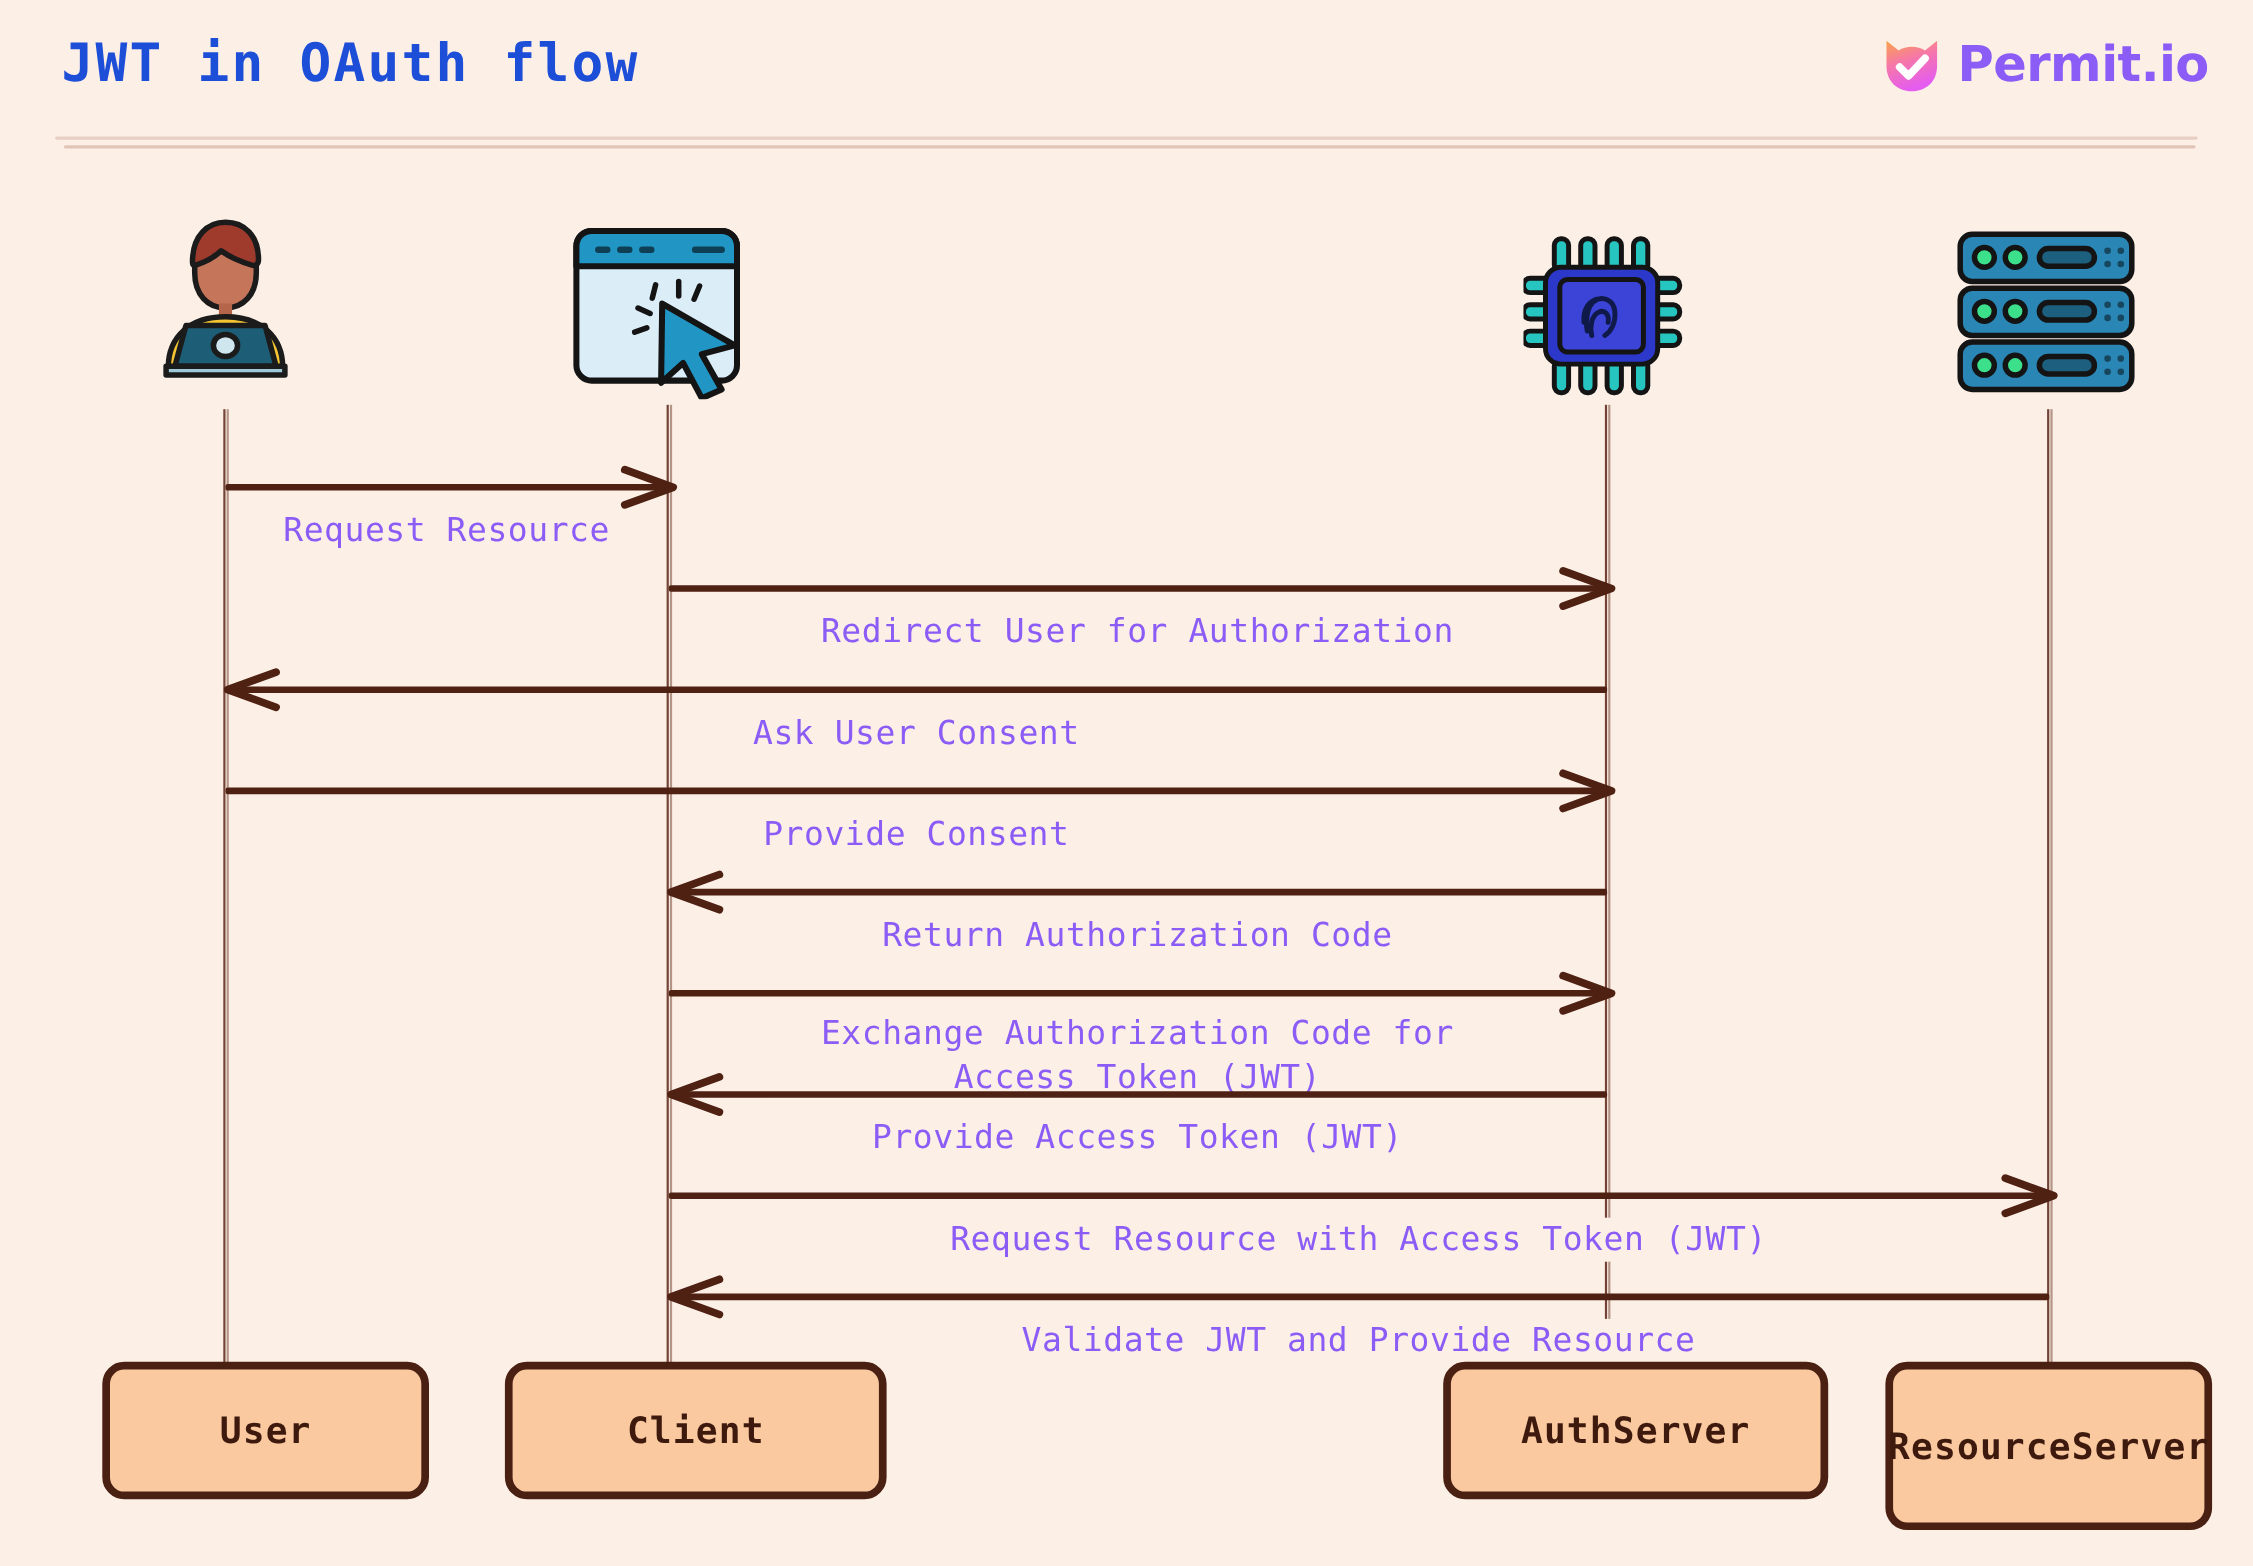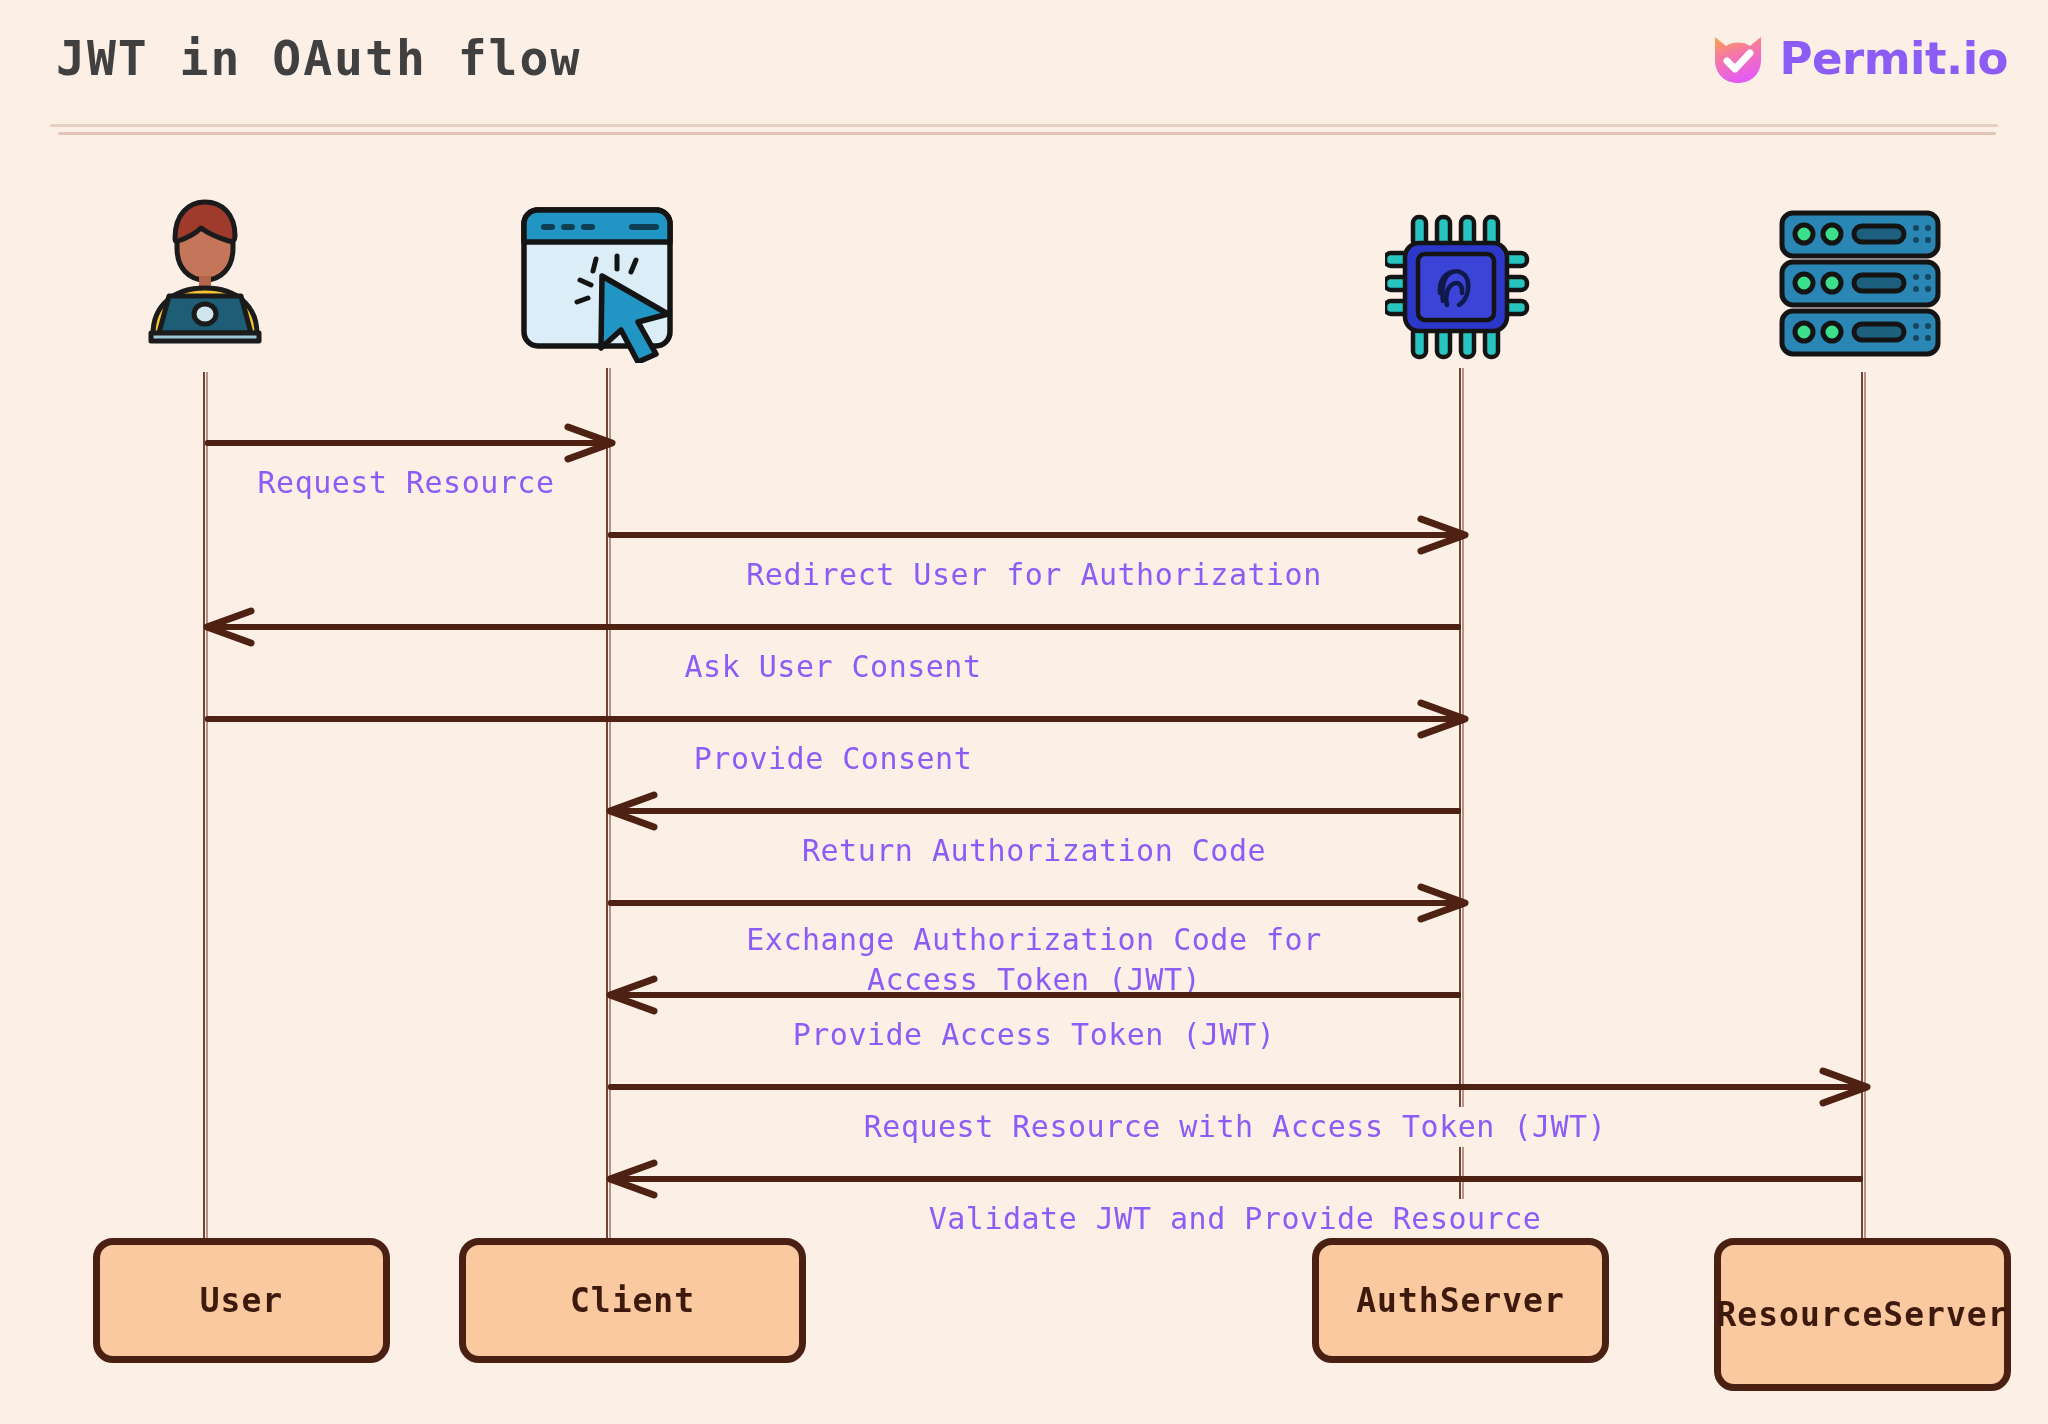--- a/index.html
+++ b/index.html
@@ -19,21 +19,21 @@
 
   
   #header-title {
     position: absolute;
     left: 56px;
     top: 30px;
     font-family: "DejaVu Sans Mono", "Liberation Mono", monospace;
     font-size: 48px;
     font-weight: 700;
     letter-spacing: 2px;
-    color: #404040;
+    color: #1d4ed8;
     white-space: pre;
   }
   #header-divider {
     position: absolute;
     left: 50px;
     top: 124px;
     width: 1948px;
     height: 14px;
   }
   #header-divider .rule {
@@ -376,20 +376,20 @@
     </span>
     <span class="msg-label" style="left:1235px; top:0;">Validate JWT and Provide Resource</span>
   </div>
 
   <div class="participant-box" style="left:57px; top:1238px; width:297px; height:125px;margin-left:36px;">
     <span class="p-label">User</span>
   </div>
   <div class="participant-box" style="left:459px; top:1238px; width:347px; height:125px;">
     <span class="p-label">Client</span>
   </div>
-  <div class="participant-box" style="left:1312px; top:1238px; width:297px; height:125px;">
+  <div class="participant-box" style="left:1312px; top:1238px; width:350px; height:125px;">
     <span class="p-label">AuthServer</span>
   </div>
   <div class="participant-box" style="left:1714px; top:1238px; width:297px; height:153px;">
     <span class="p-label">ResourceServer</span>
   </div>
 
 </div>
 
 </body></html>

